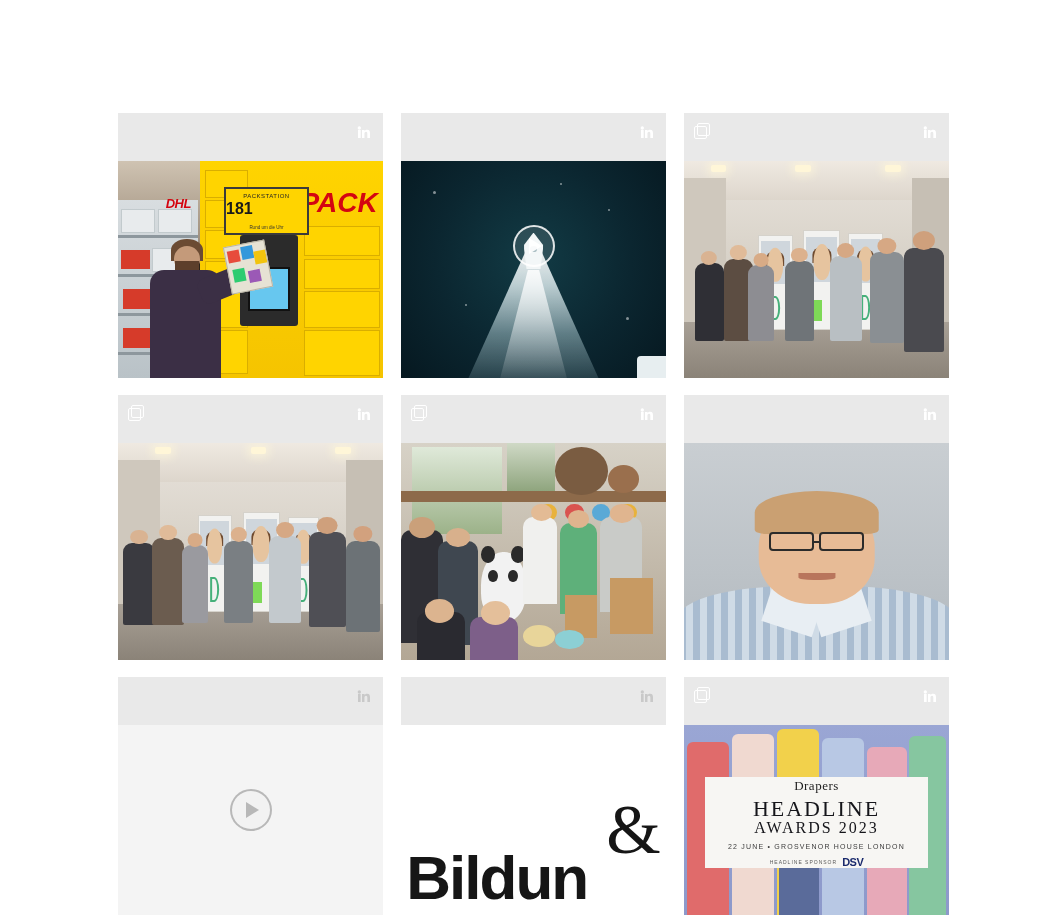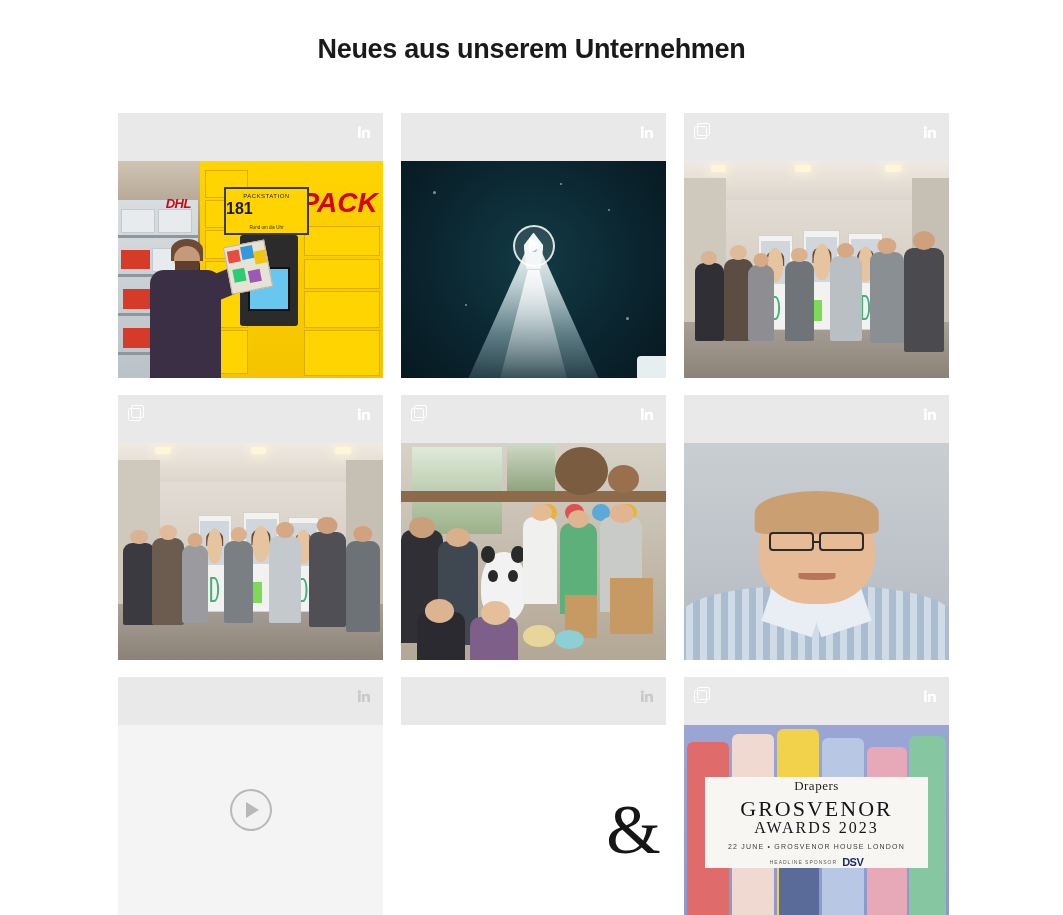--- a/index.html
+++ b/index.html
@@ -242,21 +242,20 @@
   .aw-l2 { font-family:"Liberation Serif", serif; font-size:16px; letter-spacing:2px; color:#15151a; line-height:1.05; }
   .aw-l3 { font-size:7px; letter-spacing:1.2px; color:#3b3b3b; margin-top:6px; }
   .aw-l4 { font-size:5px; letter-spacing:1px; color:#5a5a5a; margin-top:6px; display:flex; align-items:center; gap:5px; }
   .aw-dsv { font-weight:bold; font-size:11px; color:#1a2a6c; letter-spacing:-0.5px; }
 </style>
 </head>
 <body>
 
 <div class="page">
 
-  <h1 class="page-title">Neues aus unserem Unternehmen</h1>
 
   <div class="feed-grid">
 
     <div class="feed-item">
       <div class="feed-art art-packstation">
         <div class="ps-wall"></div>
         <div class="ps-locker"></div>
         <div class="ps-door" style="left:33%;top:4%;width:16%;height:13%;"></div>
         <div class="ps-door" style="left:33%;top:18%;width:16%;height:13%;"></div>
         <div class="ps-door" style="left:33%;top:32%;width:16%;height:13%;"></div>
@@ -533,41 +532,42 @@
       <span class="li-badge">
         <svg width="16" height="16" viewBox="0 0 24 24">
             <path fill="#c9c9c9" d="M4.98 3.5a2.5 2.5 0 11-.02 5 2.5 2.5 0 01.02-5zM3 9h4v12H3zM9 9h3.8v1.7h.05c.53-1 1.84-2.05 3.78-2.05C20.4 8.65 21 11.1 21 14.2V21h-4v-6c0-1.43-.03-3.28-2-3.28-2 0-2.3 1.56-2.3 3.17V21H9z"></path>
           </svg>
       </span>
     </div>
 
     <div class="feed-item">
       <div class="feed-art art-type">
         <div class="type-amp">&amp;</div>
+        <div class="type-line2">Bildun</div>
       </div>
       <span class="li-badge">
         <svg width="16" height="16" viewBox="0 0 24 24">
             <path fill="#c9c9c9" d="M4.98 3.5a2.5 2.5 0 11-.02 5 2.5 2.5 0 01.02-5zM3 9h4v12H3zM9 9h3.8v1.7h.05c.53-1 1.84-2.05 3.78-2.05C20.4 8.65 21 11.1 21 14.2V21h-4v-6c0-1.43-.03-3.28-2-3.28-2 0-2.3 1.56-2.3 3.17V21H9z"></path>
           </svg>
       </span>
     </div>
 
     <div class="feed-item">
       <div class="feed-art art-awards">
         <div class="aw-person" style="left:1%;width:16%;height:92%;background:#e06b6b;"></div>
         <div class="aw-person" style="left:18%;width:16%;height:96%;background:#f0d9d0;"></div>
         <div class="aw-person" style="left:35%;width:16%;height:98%;background:#f2d14b;"></div>
         <div class="aw-person" style="left:52%;width:16%;height:94%;background:#b8c8e4;"></div>
         <div class="aw-person" style="left:69%;width:15%;height:90%;background:#e7a9b8;"></div>
         <div class="aw-person" style="left:85%;width:14%;height:95%;background:#86c6a0;"></div>
         <div class="aw-person" style="left:36%;width:15%;height:52%;background:#5a6b9a;"></div>
 
         <div class="aw-card">
           <div class="aw-brand">Drapers</div>
-          <div class="aw-l1">GROSVENOR</div>
+          <div class="aw-l1">HEADLINE</div>
           <div class="aw-l2">AWARDS 2023</div>
           <div class="aw-l3">22 JUNE  •  GROSVENOR HOUSE LONDON</div>
           <div class="aw-l4">
             <span>HEADLINE SPONSOR</span>
             <span class="aw-dsv">DSV</span>
           </div>
         </div>
       </div>
       <span class="multi-badge">
           <span class="sq-back"></span>

